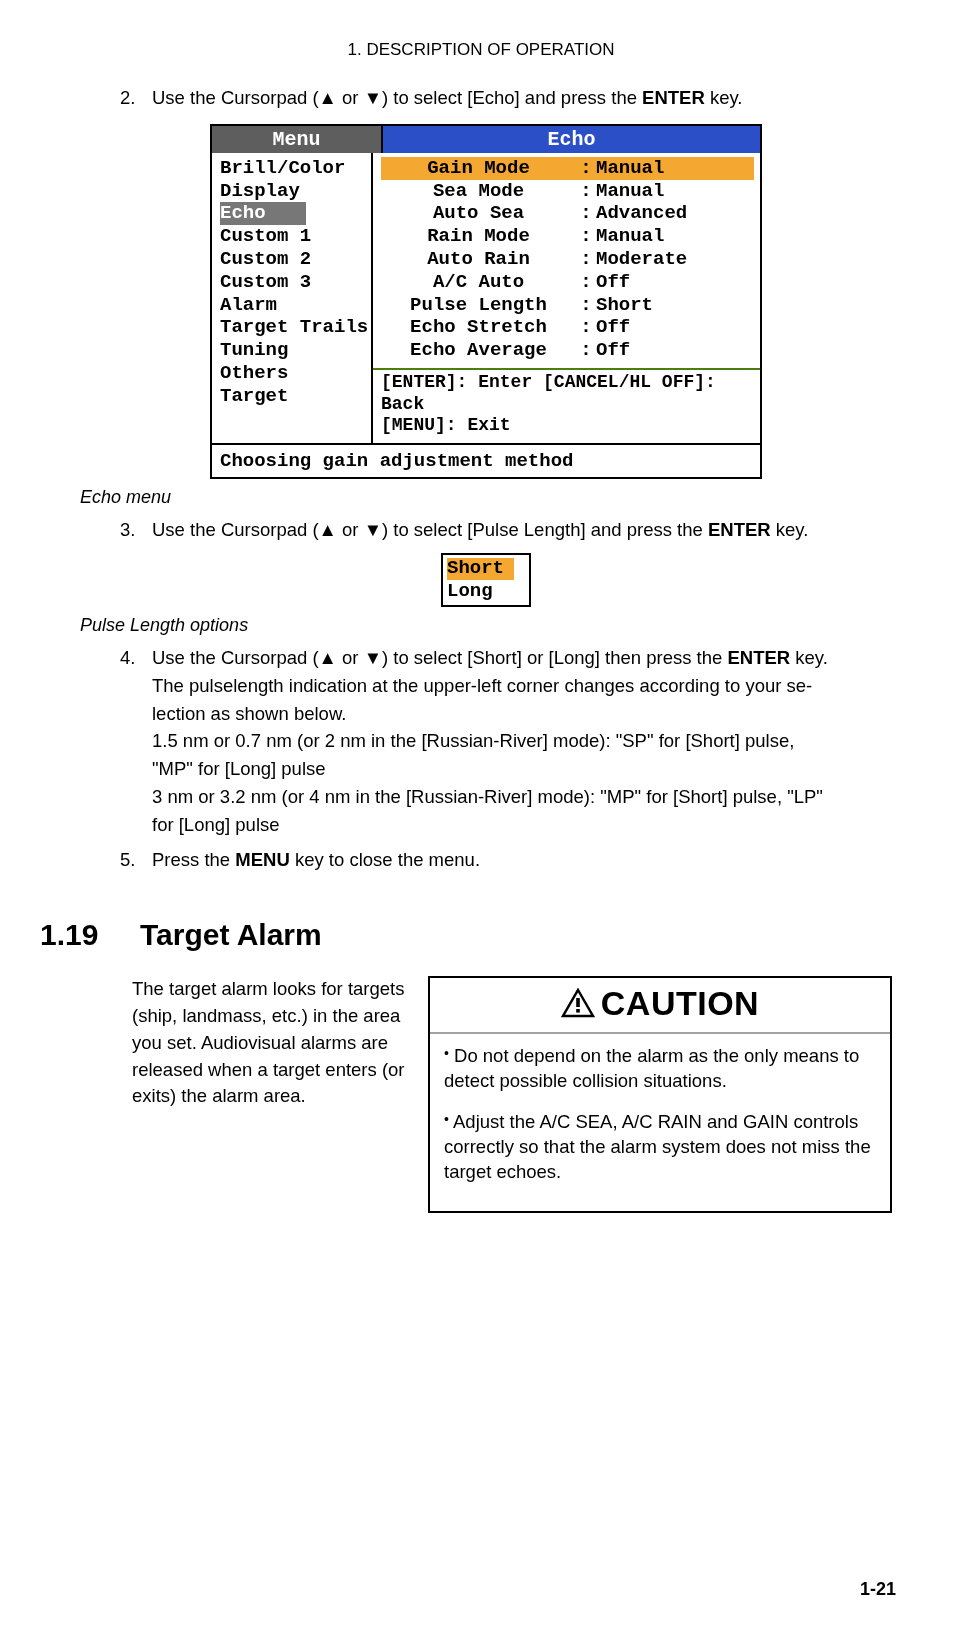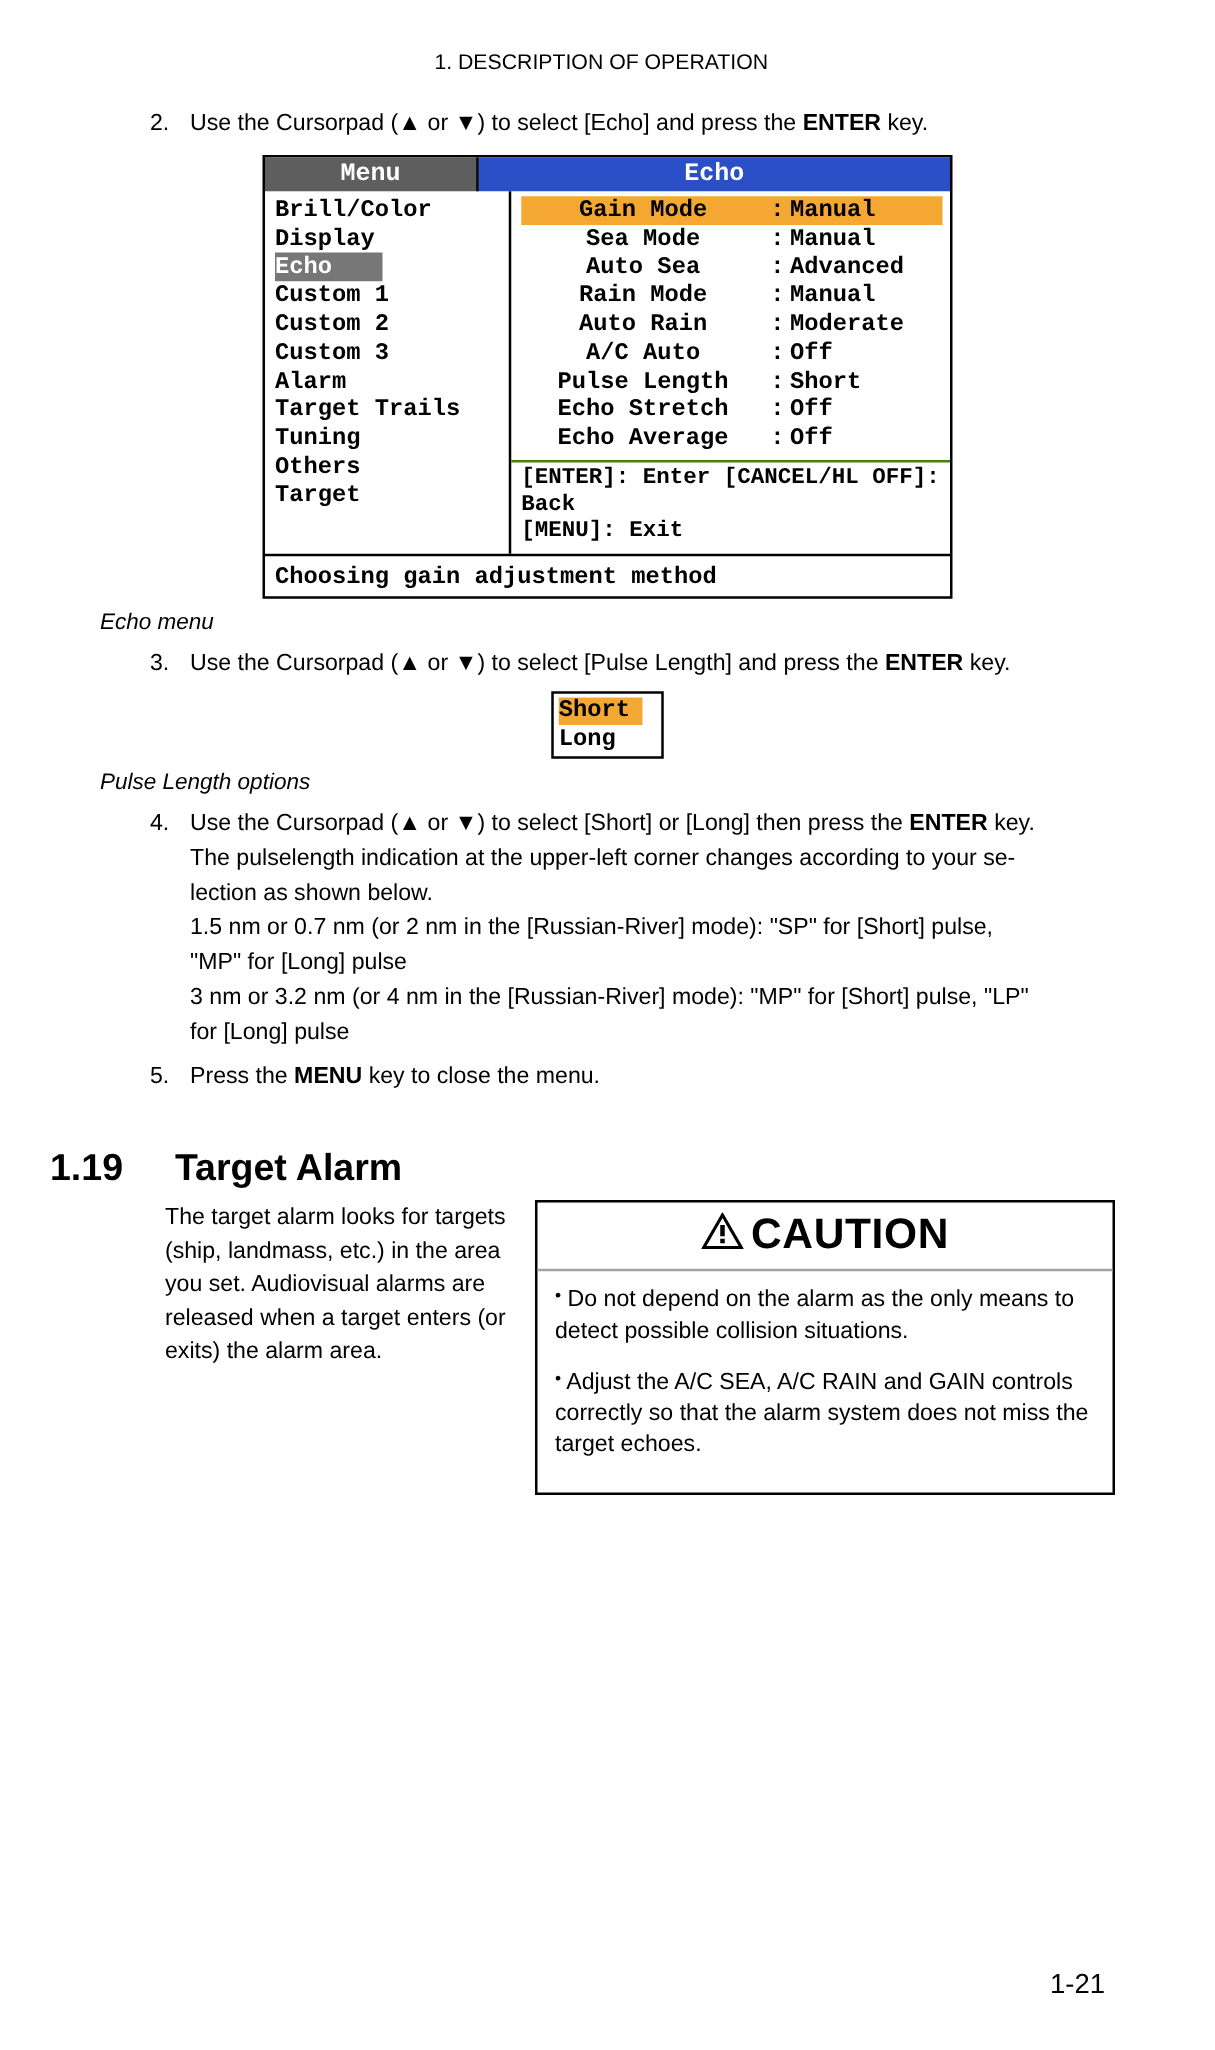--- a/index.html
+++ b/index.html
@@ -58,21 +58,21 @@
       flex: 1;
       background: #2a4fc7;
       text-align: center;
       padding: 2px 0;
     }
     .menu-body {
       display: flex;
       font-size: 19px;
     }
     .menu-left-col {
-      width: 197px;
+      width: 161px;
       border-right: 2px solid #000;
       padding: 4px 0 4px 8px;
     }
     .menu-item { display: block; line-height: 1.2; }
     .menu-item.selected {
       background: #777;
       color: #fff;
       display: inline-block;
       padding-right: 40px;
     }
@@ -124,21 +124,21 @@
       background: #f4a832;
       display: inline-block;
       padding-right: 10px;
     }
     
     .section-heading {
       display: flex;
       font-size: 30px;
       font-weight: bold;
       margin-top: 44px;
-      margin-bottom: 8px;
+      margin-bottom: 24px;
       margin-left: -40px;
     }
     .section-num { width: 100px; }
     
     .target-alarm-row {
       display: flex;
       gap: 16px;
       margin-left: 52px;
     }
     .target-text {
@@ -168,23 +168,23 @@
       font-size: 18.5px;
       font-weight: normal;
       line-height: 1.35;
     }
     .caution-body p { margin-bottom: 16px; }
     .bullet { font-size: 14px; vertical-align: top; }
     
     .page-number {
       position: absolute;
       bottom: 40px;
-      right: 88px;
-      font-weight: normal;
-      font-size: 22px;
+      right: 76px;
+      font-weight: bold;
+      font-size: 18px;
     }
   </style>
 </head>
 <body>
 
 <div class="header-text">1.  DESCRIPTION OF OPERATION</div>
 
 <div class="step-row">
   <div class="step-num">2.</div>
   <div class="step-text">

